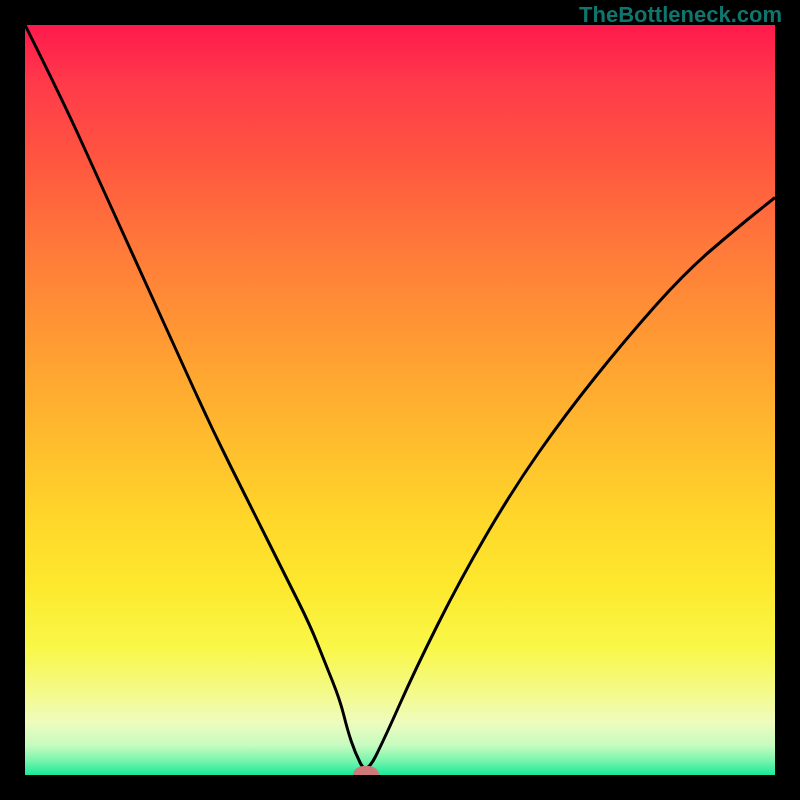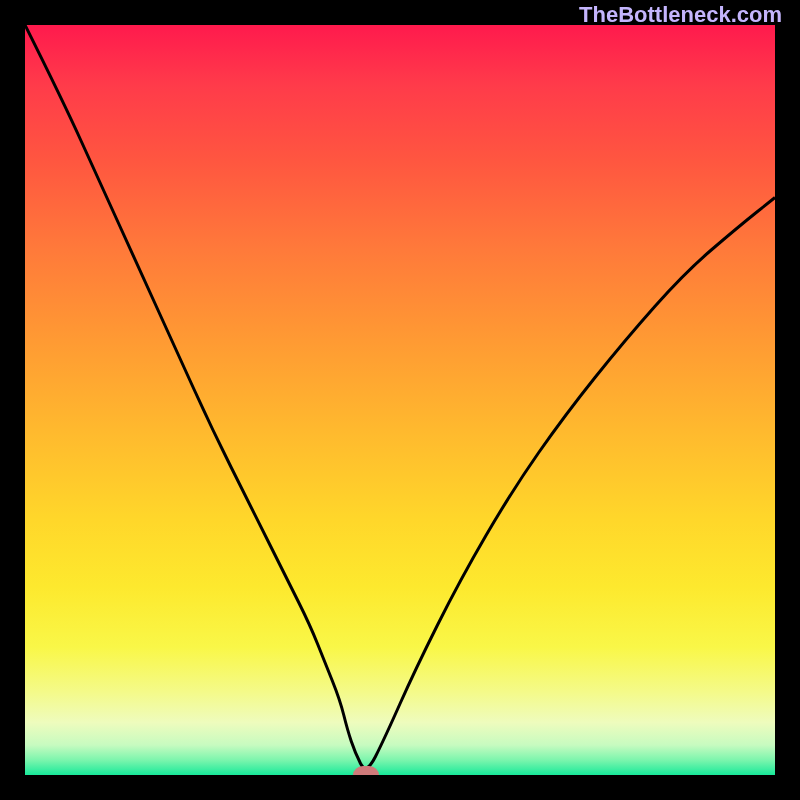--- a/index.html
+++ b/index.html
@@ -8,21 +8,21 @@
     width: 800px;
     height: 800px;
     background: #000;
     position: relative;
     font-family: Arial, Helvetica, sans-serif;
   }
   .watermark {
     position: absolute;
     top: 2px;
     right: 18px;
-    color: #c4b5fd;
+    color: #0f766e;
     font-size: 22px;
     font-weight: bold;
     z-index: 10;
   }
   .plot-area {
     position: absolute;
     left: 25px;
     top: 25px;
     width: 750px;
     height: 750px;

